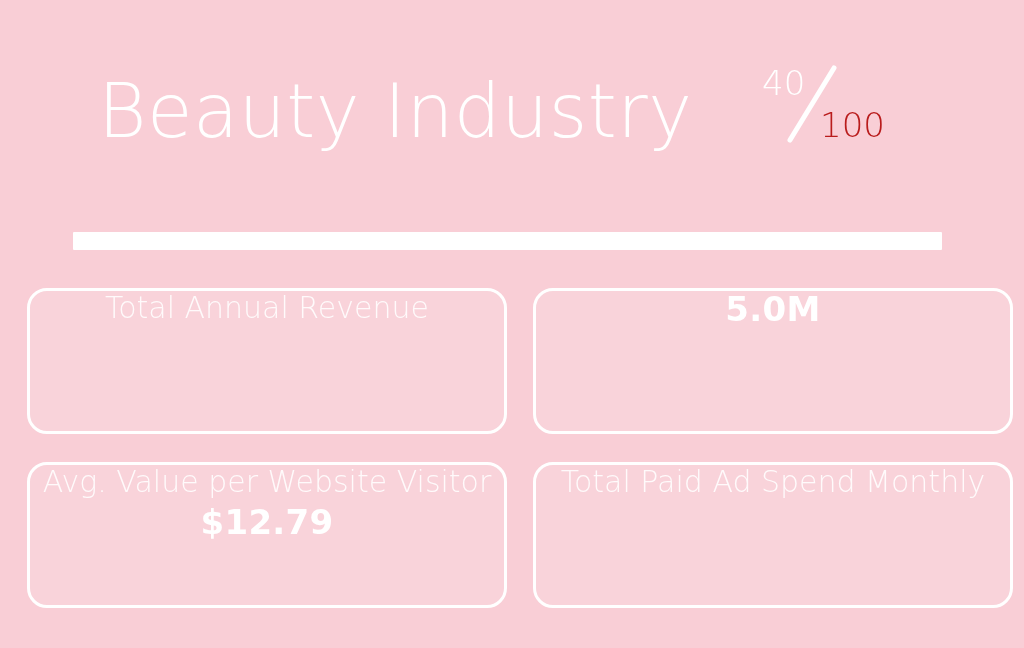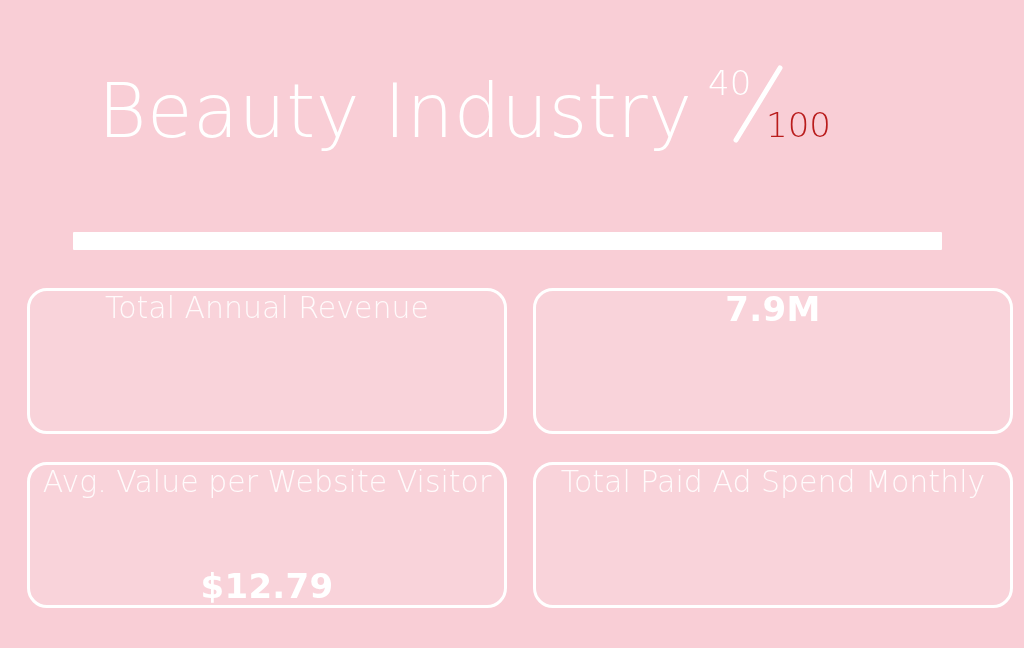--- a/index.html
+++ b/index.html
@@ -39,21 +39,21 @@
     font-size: 74px;
     font-weight: 300;
     letter-spacing: 0.5px;
     color: #ffffff;
     line-height: 1;
     white-space: nowrap;
   }
 
   .score {
     position: absolute;
-    left: 700px;
+    left: 754px;
     top: 56px;
     width: 140px;
     height: 96px;
   }
   .score-num {
     position: absolute;
     left: 8px;
     top: 10px;
     font-size: 34px;
     font-weight: 300;
@@ -110,21 +110,21 @@
 
   .stat-card {
     position: relative;
     box-sizing: border-box;
     border: 3px solid #ffffff;
     border-radius: 20px;
     background: rgba(255, 255, 255, 0.10);
     display: flex;
     flex-direction: column;
     align-items: center;
-    justify-content: space-between;
+    justify-content: flex-start;
     overflow: visible;
   }
 
   .stat-label {
     font-size: 30px;
     font-weight: 300;
     color: rgba(255, 255, 255, 0.88);
     line-height: 1.1;
     white-space: nowrap;
     text-align: center;
@@ -171,21 +171,21 @@
 
   <div class="divider-bar"></div>
 
   <div class="stat-grid">
 
     <div class="stat-card">
       <div class="stat-label">Total Annual Revenue</div>
     </div>
 
     <div class="stat-card">
-      <div class="stat-value">7.9M</div>
+      <div class="stat-value">5.0M</div>
     </div>
 
     <div class="stat-card">
       <div class="stat-label overflow">Avg. Value per Website Visitor</div>
       <div class="stat-value">$12.79</div>
     </div>
 
     <div class="stat-card">
       <div class="stat-label overflow">Total Paid Ad Spend Monthly</div>
     </div>

